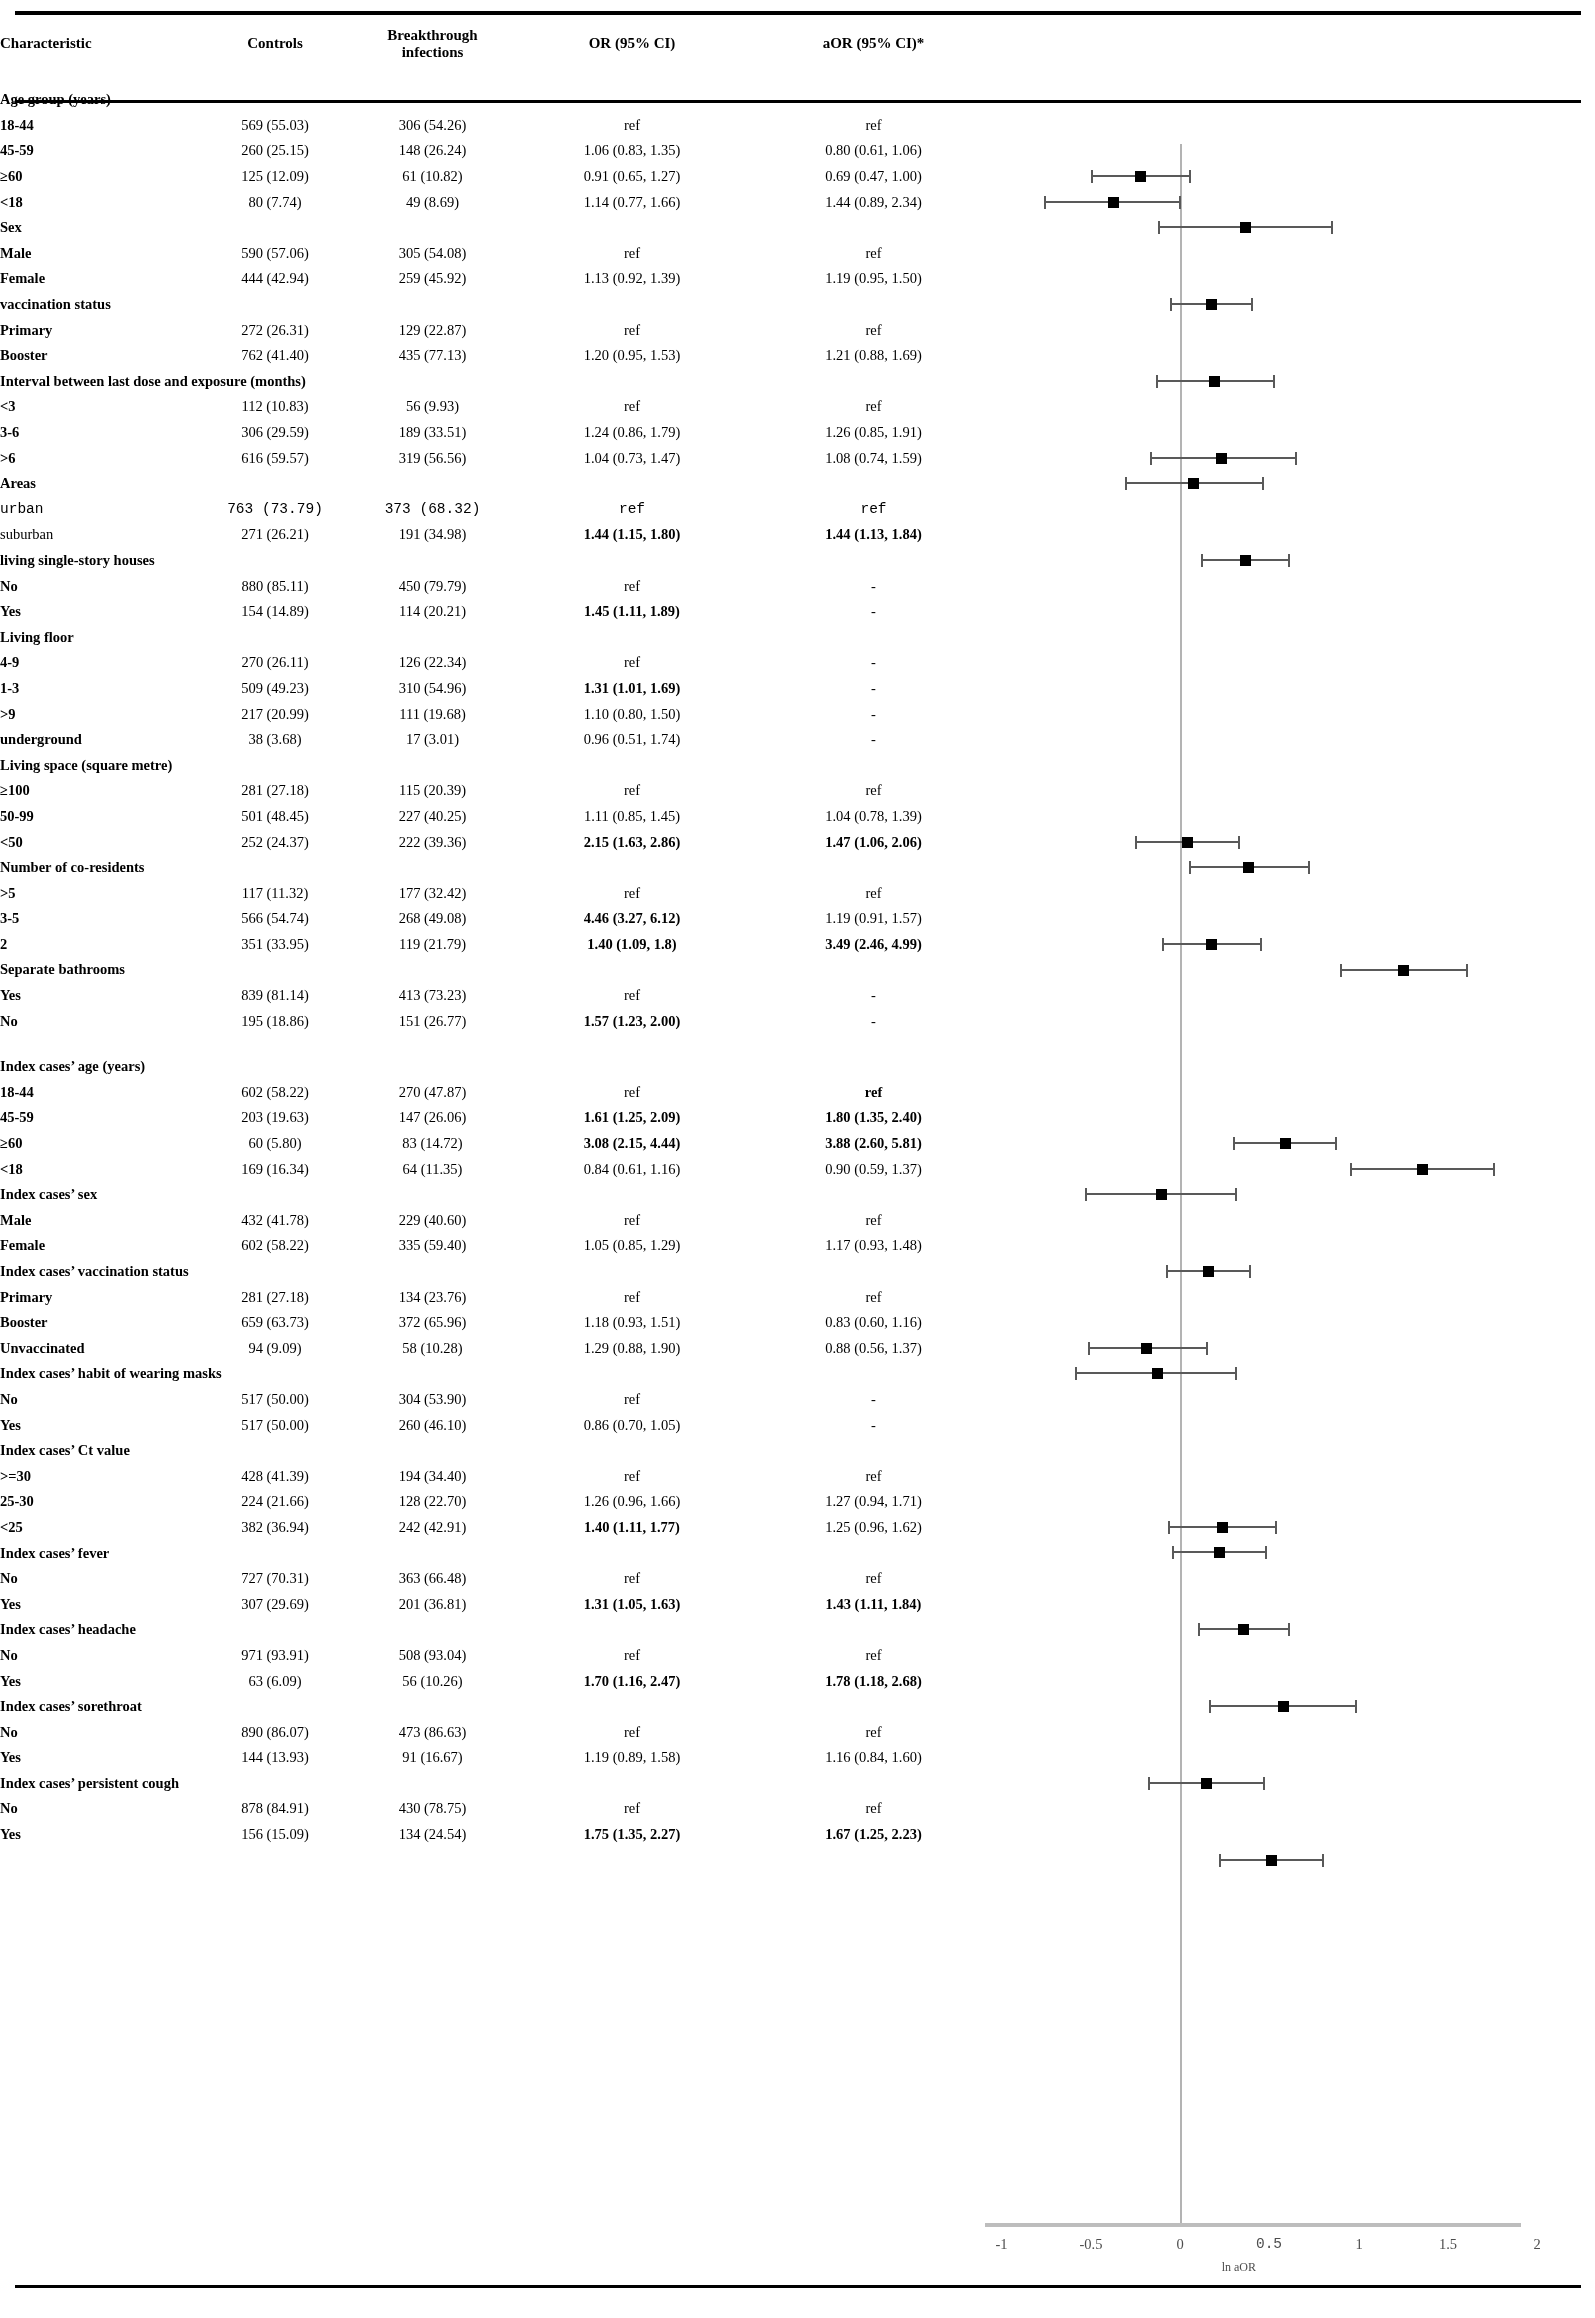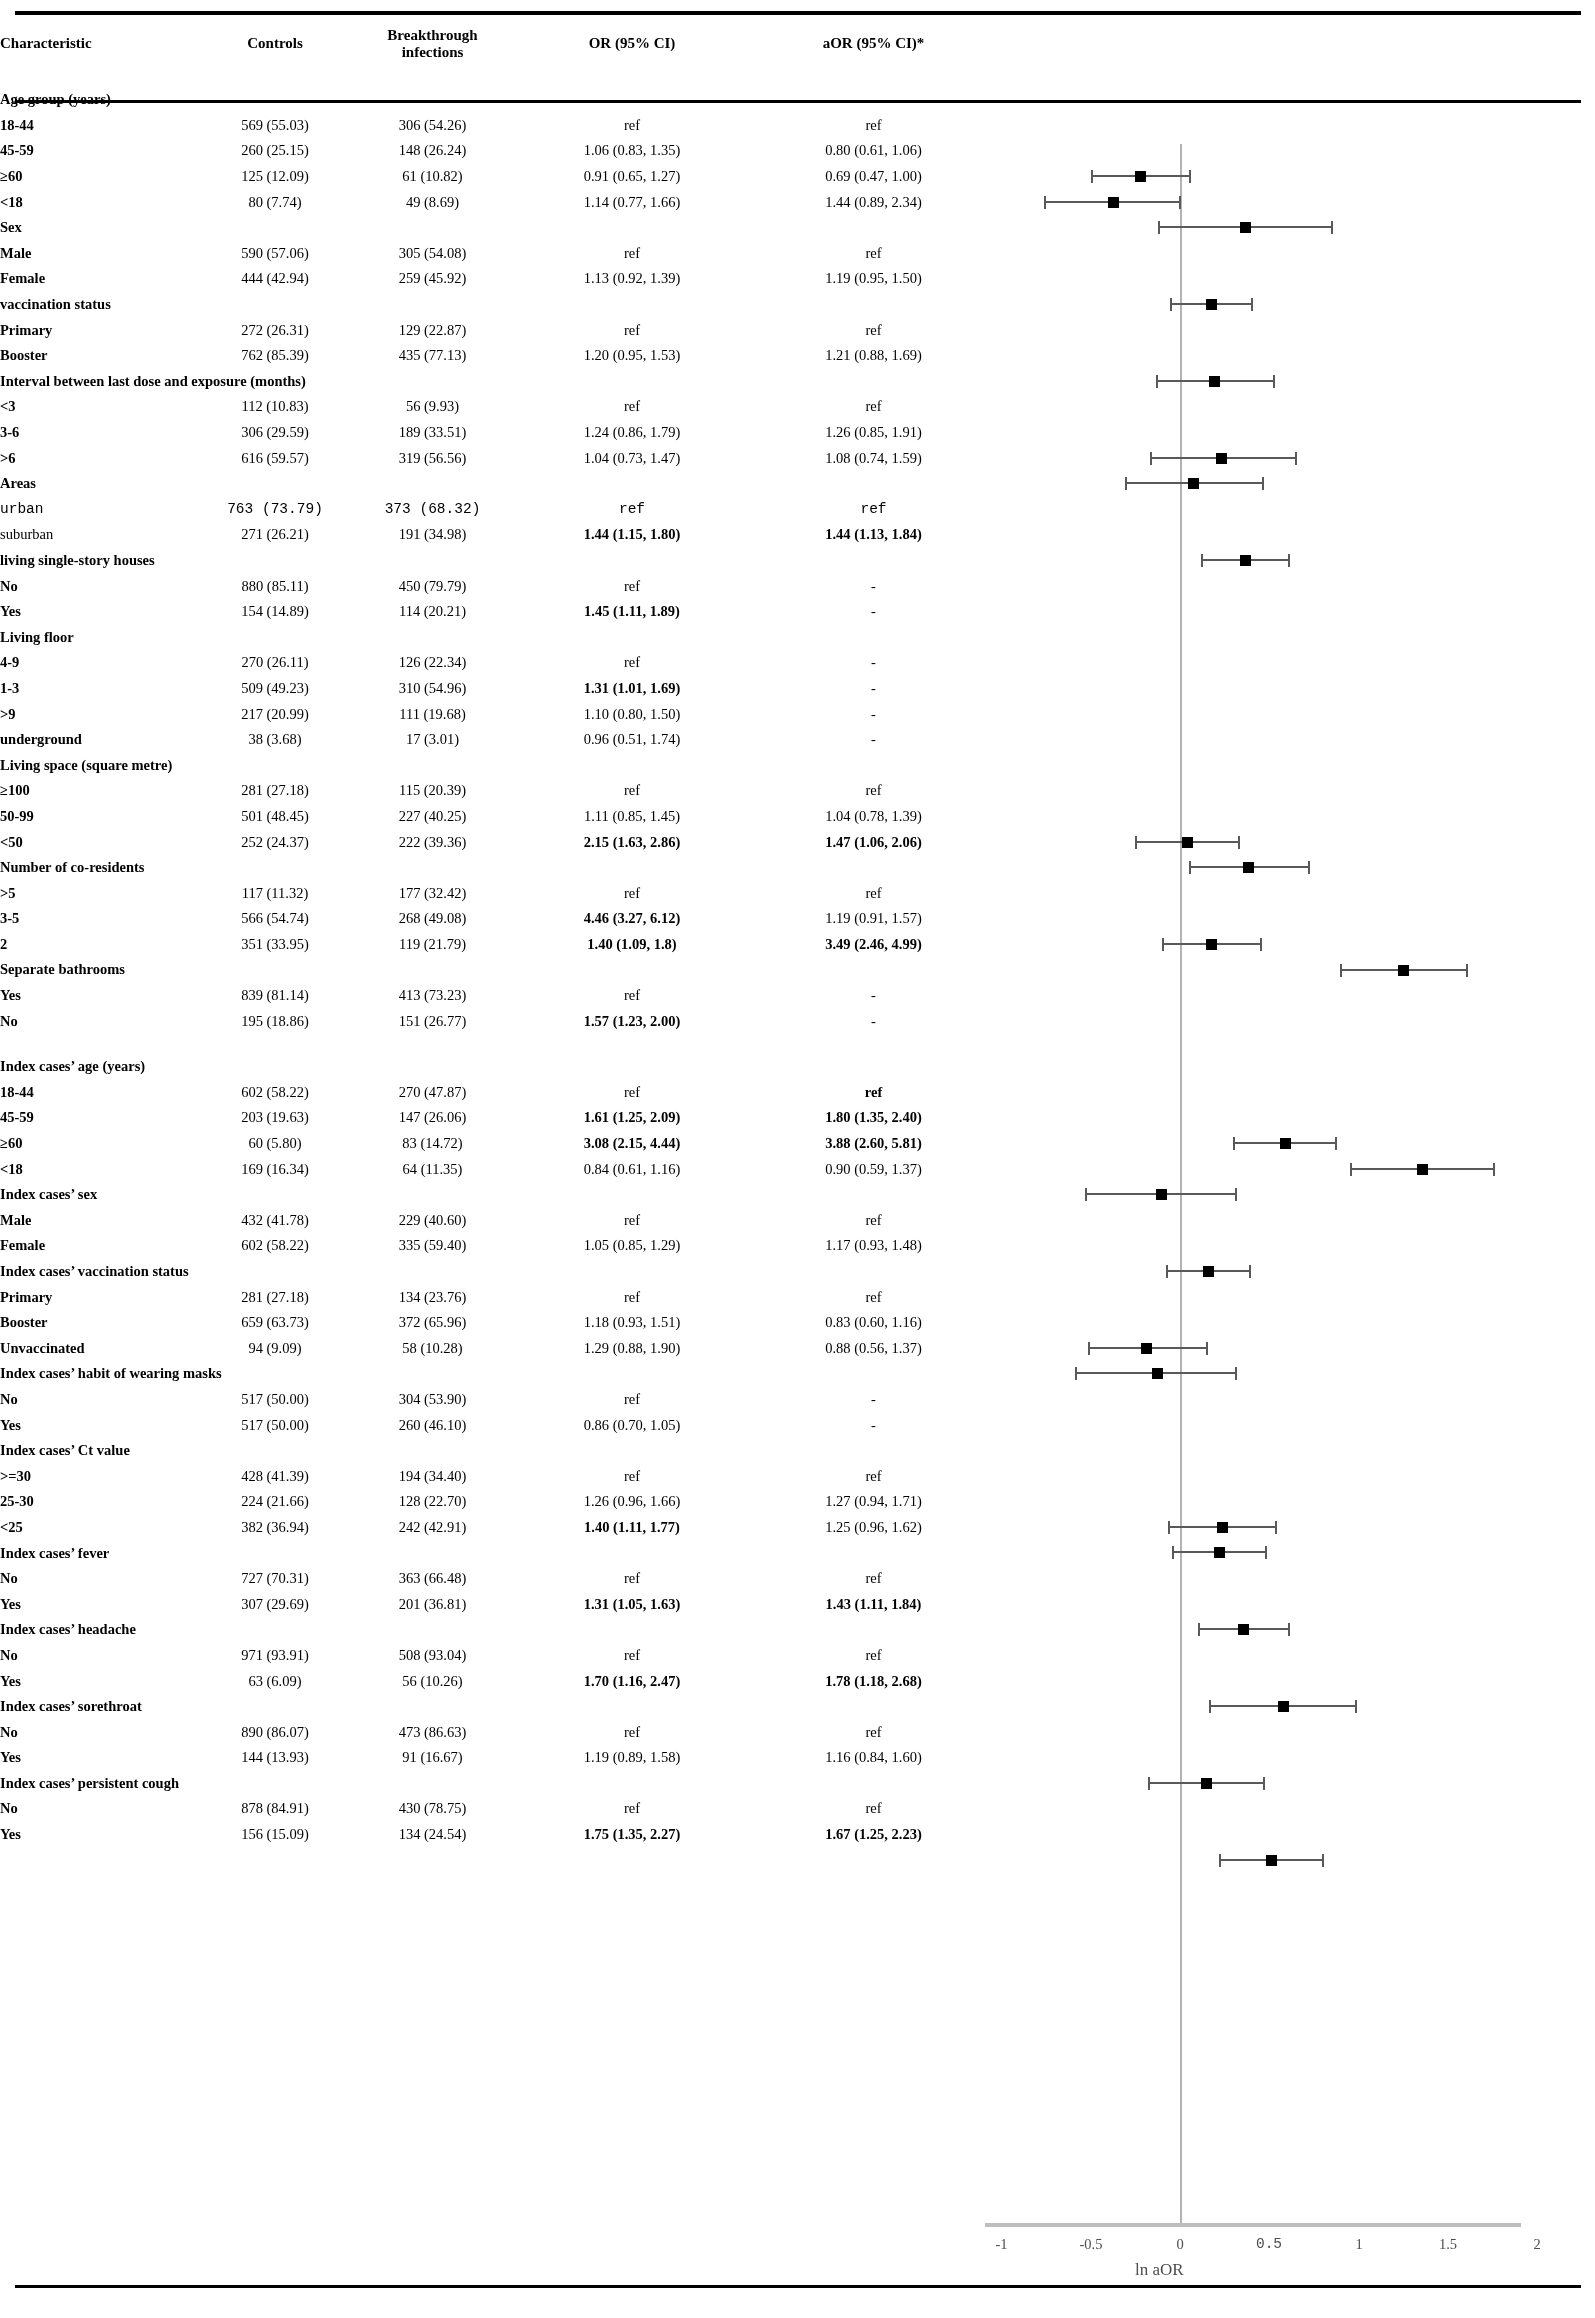--- a/index.html
+++ b/index.html
@@ -71,22 +71,22 @@
     position:absolute; width:2px; height:13px; background:#595959; top:-6.5px;
   }
   .fp-sq {
     position:absolute; width:11px; height:11px; background:#000; top:-5.5px;
   }
   .tick-label {
     position:absolute; font-size:14.5px; color:#4d4d4d; text-align:center;
     width:60px; top:2236px;
   }
   #axis-title {
-    position:absolute; font-size:17px; color:#4d4d4d; text-align:left;
-    width:130px; left:157px; top:2260px;
+    position:absolute; font-size:12px; color:#4d4d4d; text-align:right;
+    width:130px; left:148px; top:2260px;
   }
 </style>
 </head>
 <body>
 
 <div id="sheet">
 
   <div class="rule" id="rule-top" style="top:11px;"></div>
   <div class="rule thin" id="rule-head" style="top:100px;"></div>
   <div class="rule thin" id="rule-bot" style="top:2285px;"></div>
@@ -158,21 +158,21 @@
         </tr>
         <tr style="height: 25.6px;">
           <td class="char lvl">Primary</td>
           <td class="num">272 (26.31)</td>
           <td class="num">129 (22.87)</td>
           <td class="est">ref</td>
           <td class="est">ref</td>
         </tr>
         <tr style="height: 25.6px;">
           <td class="char lvl">Booster</td>
-          <td class="num">762 (85.39)</td>
+          <td class="num">762 (41.40)</td>
           <td class="num">435 (77.13)</td>
           <td class="est">1.20 (0.95, 1.53)</td>
           <td class="est">1.21 (0.88, 1.69)</td>
         </tr>
         <tr style="height: 25.6px;">
           <td class="char grp" colspan="5">Interval between last dose and exposure (months)</td>
         </tr>
         <tr style="height: 25.6px;">
           <td class="char lvl">&lt;3</td>
           <td class="num">112 (10.83)</td>

